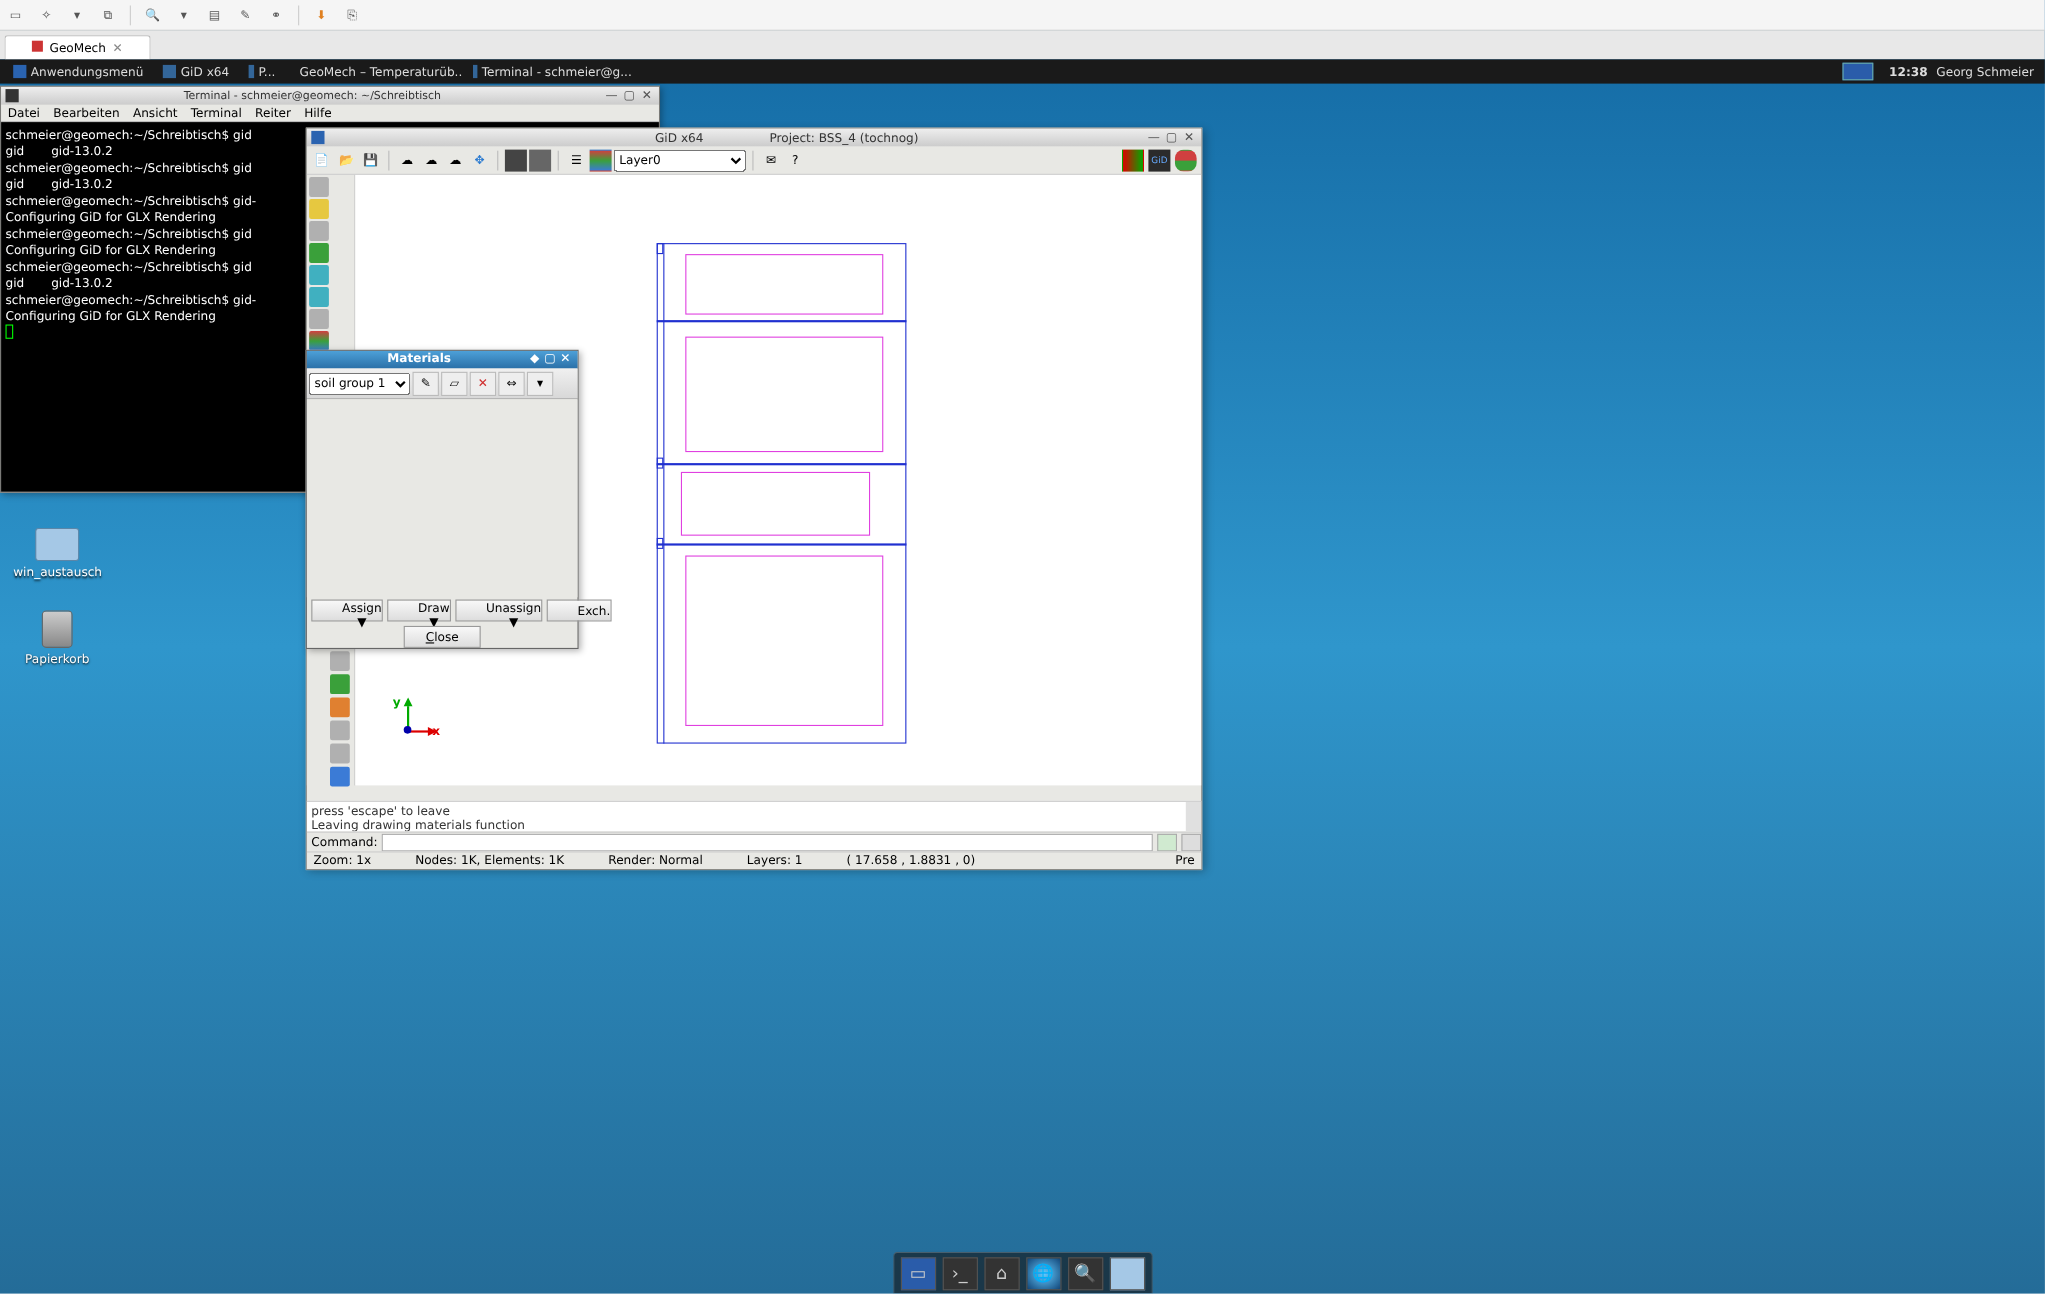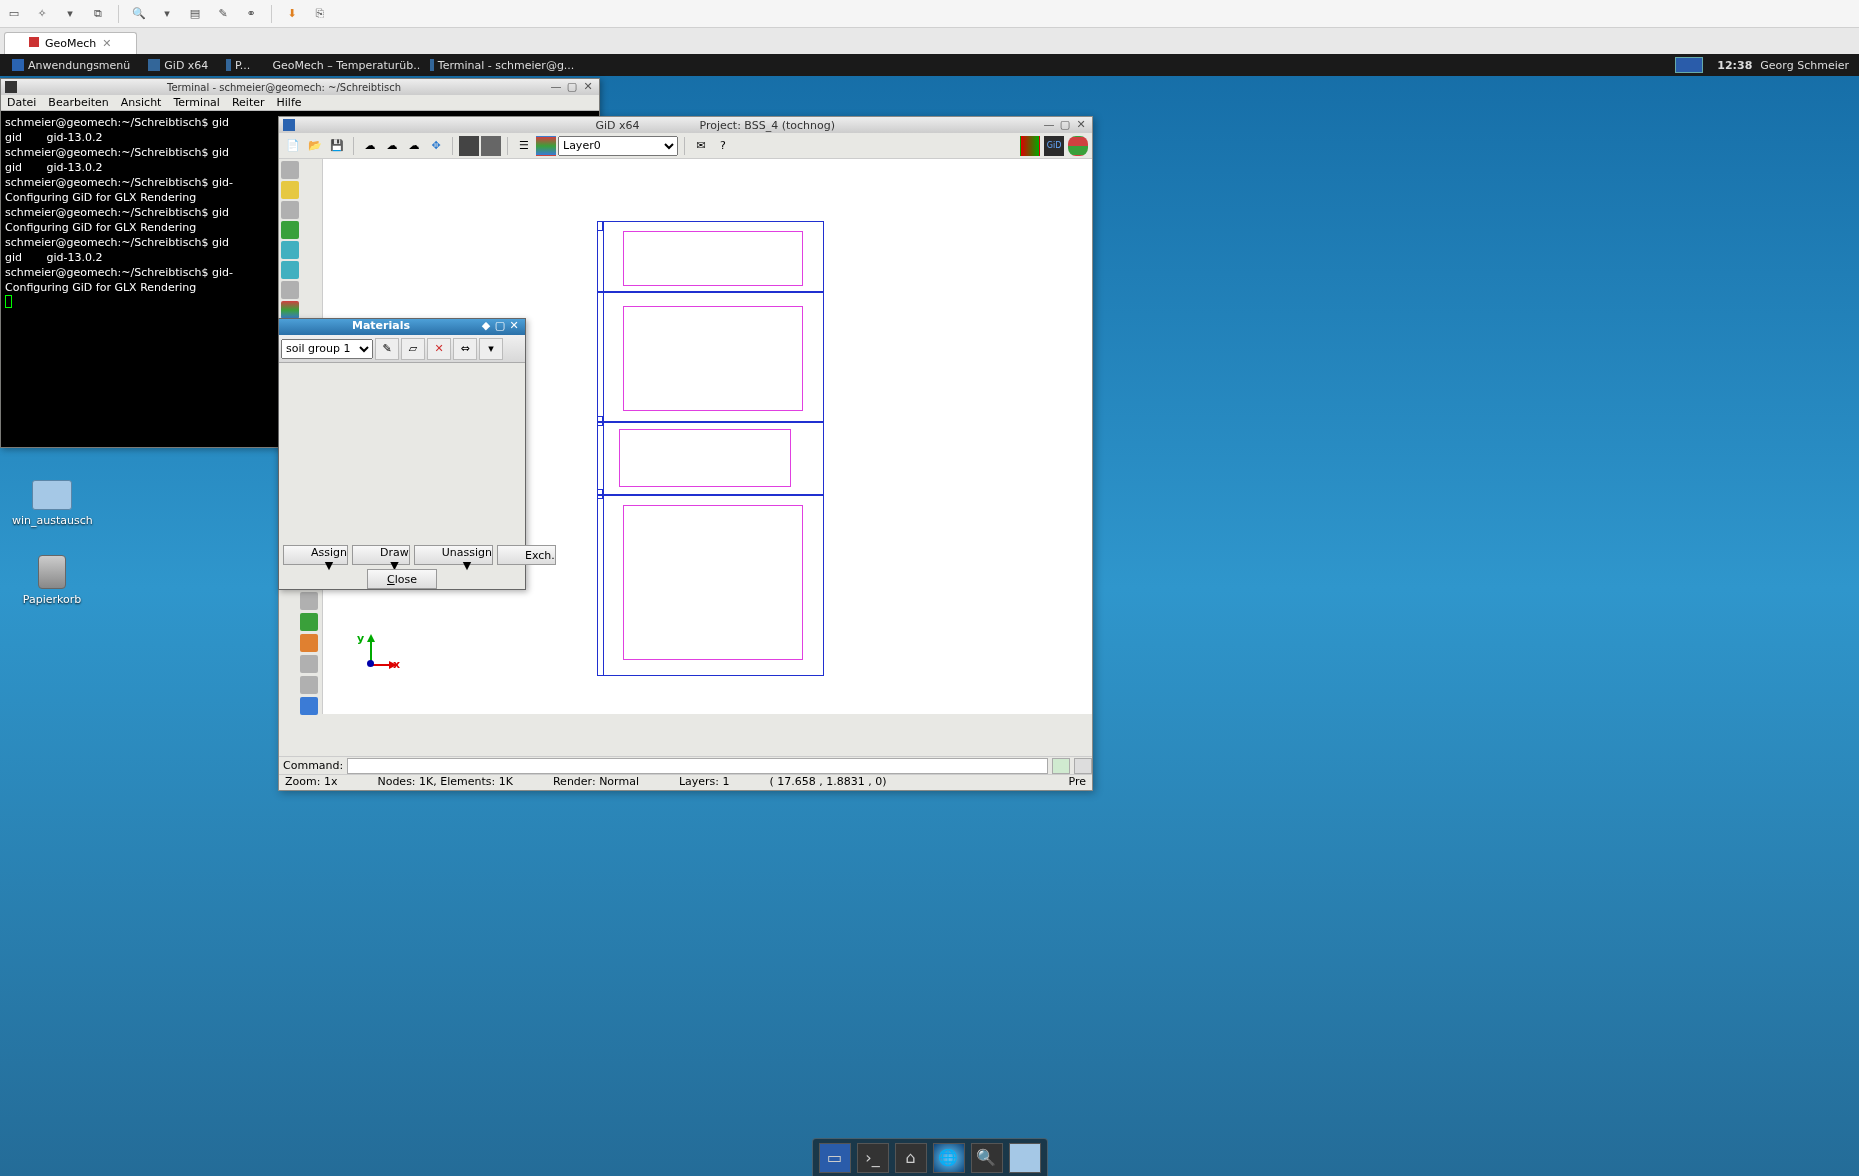--- a/index.html
+++ b/index.html
@@ -286,20 +286,25 @@
         <span class="yl">y</span>
         <div class="yarr"></div>
           <div class="yline"></div>
         <div class="xline"></div>
           <div class="xarr"></div>
         <span class="xl">x</span>
         <div class="origin"></div>
       </div>
     </div>
   </div>
+  <div class="msgarea">
+    <div>press 'escape' to leave</div>
+    <div>Leaving drawing materials function</div>
+    <div class="scr"></div>
+  </div>
   <div class="cmdrow">
     <label>Command:</label>
     <input type="text" style="">
     <div class="cb" style="background:#d0ead0;"></div>
     <div class="cb"></div>
   </div>
   <div class="status">
     <div>Zoom: 1x</div>
     <div>Nodes: 1K, Elements: 1K</div>
     <div>Render: Normal</div>

